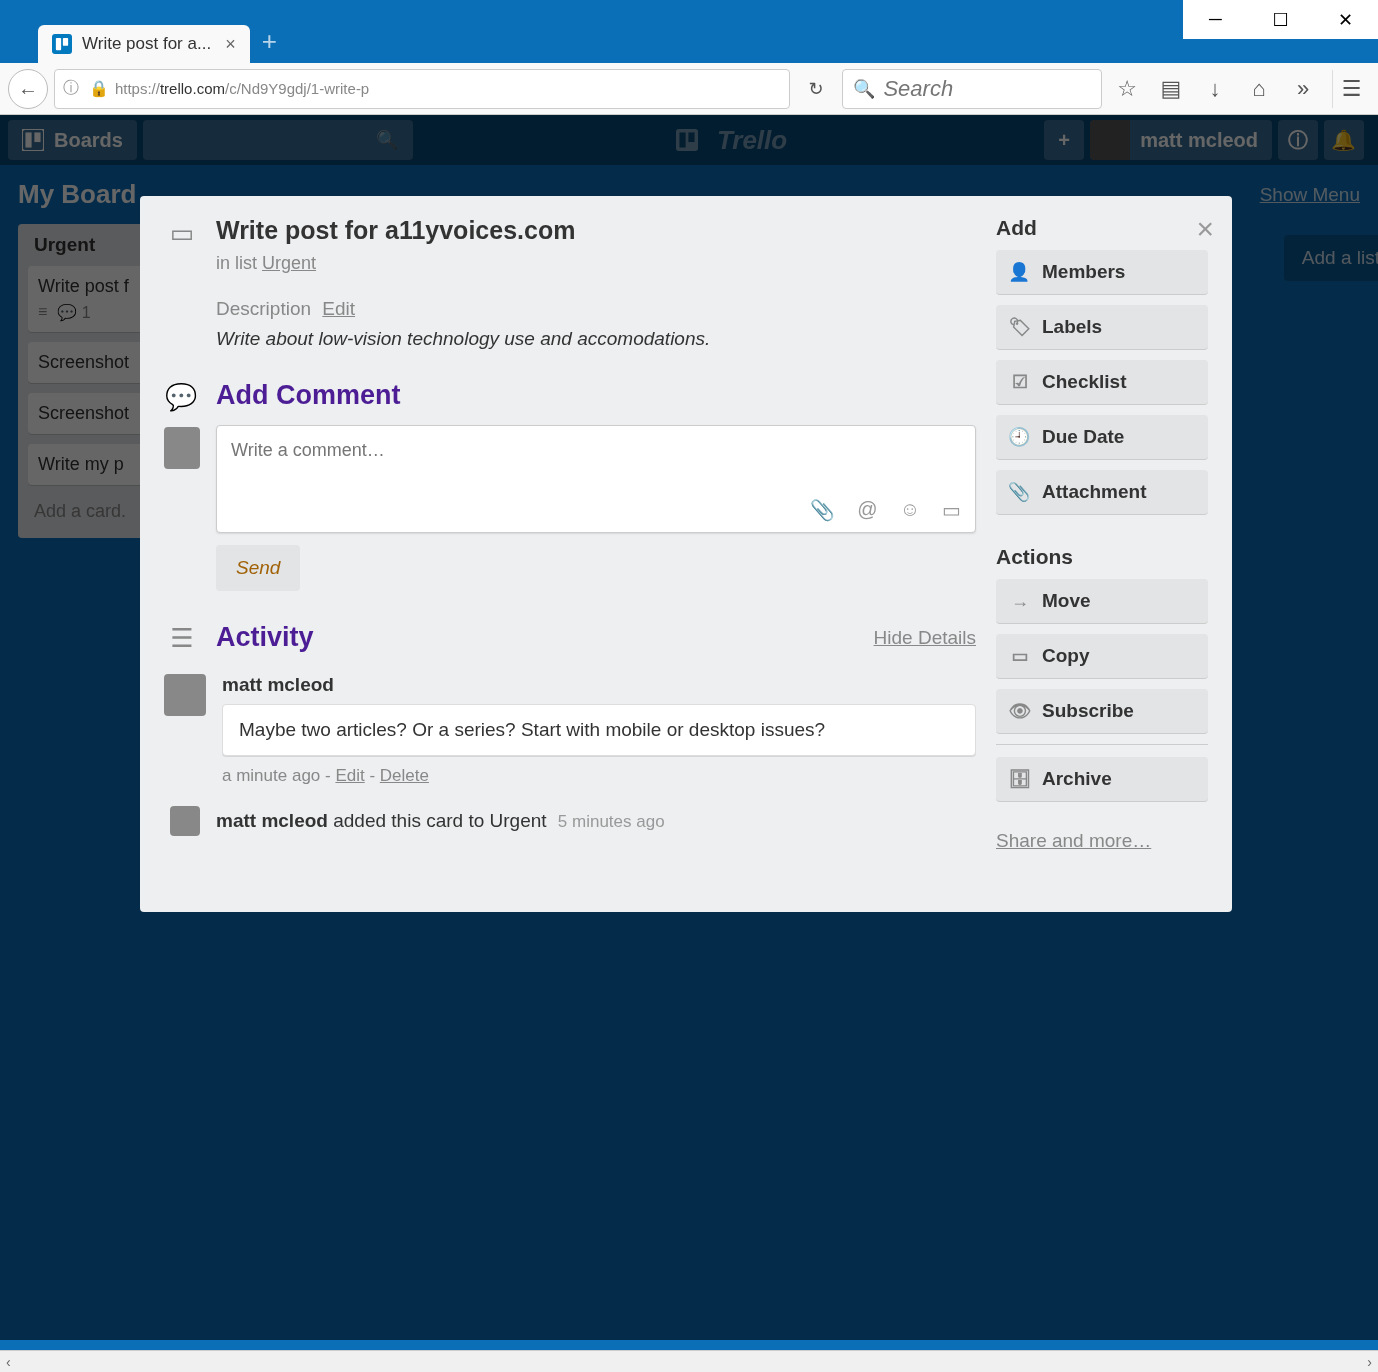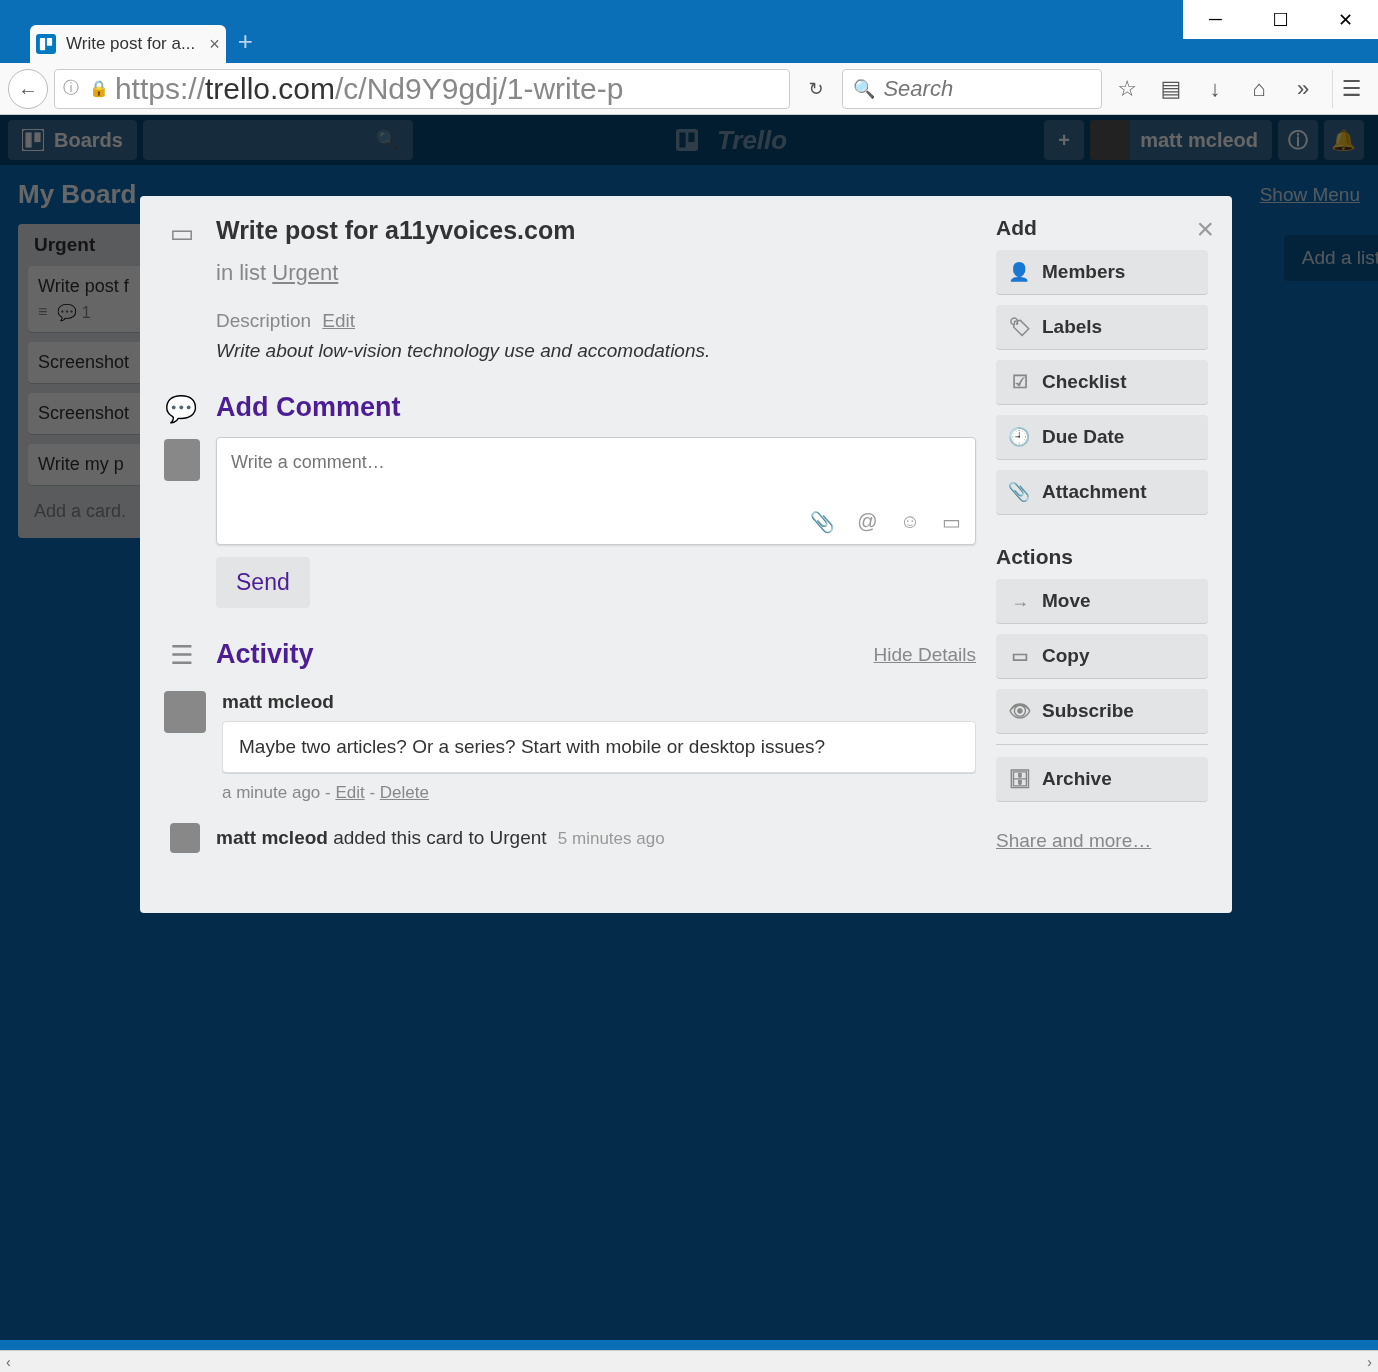--- a/index.html
+++ b/index.html
@@ -5,34 +5,34 @@
 * { margin: 0; padding: 0; box-sizing: border-box; font-family: -apple-system, BlinkMacSystemFont, "Segoe UI", Helvetica, Arial, sans-serif; }
 body { background: #0b6fb8; width: 1378px; height: 1372px; overflow: hidden; transform-origin: top left; }
 
 
 .win-titlebar { background: #0b6fb8; height: 13px; }
 .win-controls { position: absolute; top: 0; right: 0; background: #fff; display: flex; height: 39px; }
 .win-btn { width: 65px; display: flex; align-items: center; justify-content: center; font-size: 18px; color: #000; }
 
 
 .browser-tabs { background: #0b6fb8; height: 50px; display: flex; align-items: flex-end; padding-left: 30px; }
-.tab { background: #f9f9fa; border-radius: 6px 6px 0 0; display: flex; align-items: center; padding: 0 6px; height: 38px; font-size: 17px; color: #333; max-width: 300px; }
+.tab { background: #f9f9fa; border-radius: 6px 6px 0 0; display: flex; align-items: center; padding: 0 14px; height: 38px; font-size: 17px; color: #333; max-width: 300px; margin-left: 8px; }
 .tab-icon { width: 20px; height: 20px; background: #0079bf; border-radius: 3px; margin-right: 10px; display: flex; align-items: center; justify-content: center; }
 .tab-icon svg { width: 14px; height: 14px; }
 .tab-title { flex: 1; white-space: nowrap; overflow: hidden; text-overflow: ellipsis; }
 .tab-close { margin-left: 14px; color: #666; font-size: 18px; }
 .tab-new { color: rgba(255,255,255,0.7); font-size: 26px; margin-left: 12px; padding-bottom: 6px; }
 
 
 .browser-toolbar { background: #f9f9fa; height: 52px; display: flex; align-items: center; padding: 0 8px; border-bottom: 1px solid #ccc; gap: 6px; }
 .nav-btn { width: 40px; height: 40px; border: 1px solid #bbb; border-radius: 20px; display: flex; align-items: center; justify-content: center; color: #555; font-size: 20px; background: #fff; }
 .url-container { display: flex; align-items: center; flex: 1; height: 40px; border: 1px solid #ccc; border-radius: 4px; background: #fff; padding: 0 8px; }
 .url-lock { color: #12bc00; font-size: 16px; margin: 0 6px; }
 .url-info { color: #999; font-size: 16px; margin-right: 4px; }
-.url-text { flex: 1; font-size: 30px; color: #888; white-space: nowrap; overflow: hidden; }
+.url-text { flex: 1; font-size: 15px; color: #888; white-space: nowrap; overflow: hidden; }
 .url-text .host { color: #333; }
 .reload-btn { width: 40px; height: 40px; display: flex; align-items: center; justify-content: center; color: #555; font-size: 18px; }
 .search-box { width: 260px; height: 40px; border: 1px solid #ccc; border-radius: 4px; background: #fff; display: flex; align-items: center; padding: 0 10px; }
 .search-box input { border: none; outline: none; font-size: 22px; color: #888; width: 100%; font-style: italic; }
 .search-icon { color: #888; margin-right: 8px; font-size: 18px; }
 .toolbar-icon { width: 38px; height: 38px; display: flex; align-items: center; justify-content: center; color: #555; font-size: 22px; }
 .hamburger { width: 38px; height: 38px; display: flex; align-items: center; justify-content: center; font-size: 22px; color: #555; border-left: 1px solid #ddd; margin-left: 4px; }
 
 
 .trello-header { background: rgba(0,0,0,0.35); height: 50px; display: flex; align-items: center; padding: 0 8px; }
@@ -63,34 +63,34 @@
 .modal { position: absolute; top: 196px; left: 140px; width: 1092px; background: #edeff0; border-radius: 4px; padding: 20px 24px 60px; display: flex; gap: 20px; }
 .modal-close { position: absolute; top: 16px; right: 18px; color: #999; font-size: 30px; }
 .modal-main { flex: 1; }
 .modal-sidebar { width: 212px; }
 
 .modal-row { display: flex; gap: 16px; margin-bottom: 12px; }
 .modal-icon-col { width: 36px; color: #888; font-size: 26px; padding-top: 2px; display: flex; justify-content: center; }
 .modal-content-col { flex: 1; }
 
 .card-title { font-size: 25px; font-weight: 700; color: #333; }
-.card-listinfo { font-size: 22px; color: #888; margin-top: 15px; }
+.card-listinfo { font-size: 18px; color: #888; margin-top: 8px; }
 .card-listinfo a { color: #888; text-decoration: underline; }
 
 .desc-header { font-size: 19px; color: #888; }
 .desc-header a { color: #888; text-decoration: underline; margin-left: 6px; }
 .desc-text { font-size: 19px; color: #333; margin-top: 8px; font-style: italic; }
 
 .section-title { font-size: 27px; font-weight: 700; color: #4c1d95; }
 
 .comment-avatar { width: 42px; height: 42px; background: #888; border-radius: 4px; }
 .comment-box { background: #fff; border: 1px solid #ccc; border-radius: 4px; padding: 14px; min-height: 108px; position: relative; box-shadow: 0 1px 2px rgba(0,0,0,0.1); }
 .comment-box textarea { border: none; outline: none; width: 100%; font-size: 18px; color: #4d7c0f; resize: none; font-family: inherit; }
 .comment-tools { position: absolute; bottom: 10px; right: 14px; display: flex; gap: 22px; color: #999; font-size: 20px; }
-.send-btn { background: #e2e4e6; color: #4c1d95; border: none; border-radius: 4px; padding: 12px 20px; font-size: 23px; margin-top: 12px; margin-left: 0; }
+.send-btn { background: #e2e4e6; color: #a16207; border: none; border-radius: 4px; padding: 12px 20px; font-size: 19px; margin-top: 12px; margin-left: 0; font-style: italic; }
 
 .activity-header { display: flex; align-items: center; }
 .hide-details { margin-left: auto; color: #888; text-decoration: underline; font-size: 19px; }
 
 .activity-item { display: flex; gap: 16px; margin-top: 20px; }
 .activity-avatar { width: 42px; height: 42px; background: #888; border-radius: 4px; flex-shrink: 0; }
 .activity-user { font-weight: 700; font-size: 19px; color: #333; }
 .activity-comment { background: #fff; border: 1px solid #ddd; border-radius: 4px; padding: 14px 16px; font-size: 19px; color: #333; margin-top: 8px; box-shadow: 0 1px 0 rgba(0,0,0,0.1); }
 .activity-meta { font-size: 17px; color: #888; margin-top: 10px; }
 .activity-meta a { color: #888; text-decoration: underline; }

